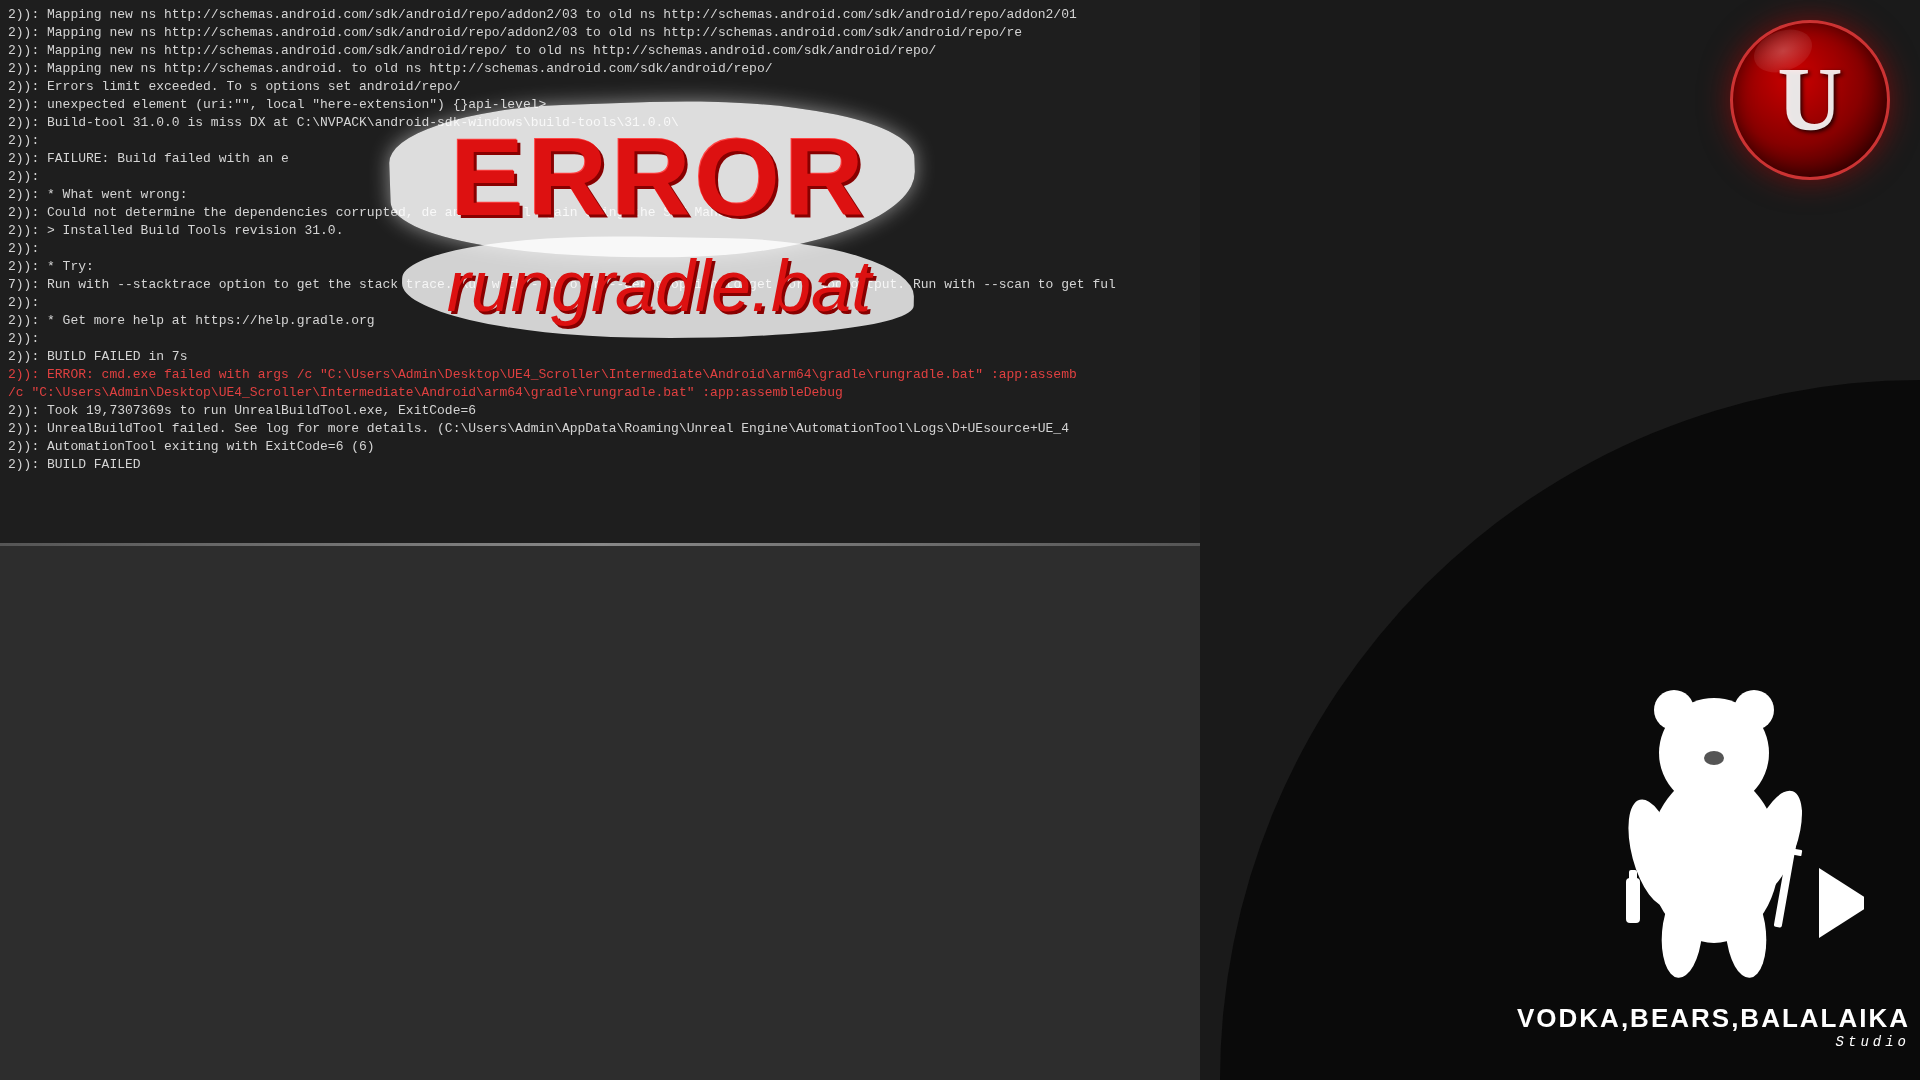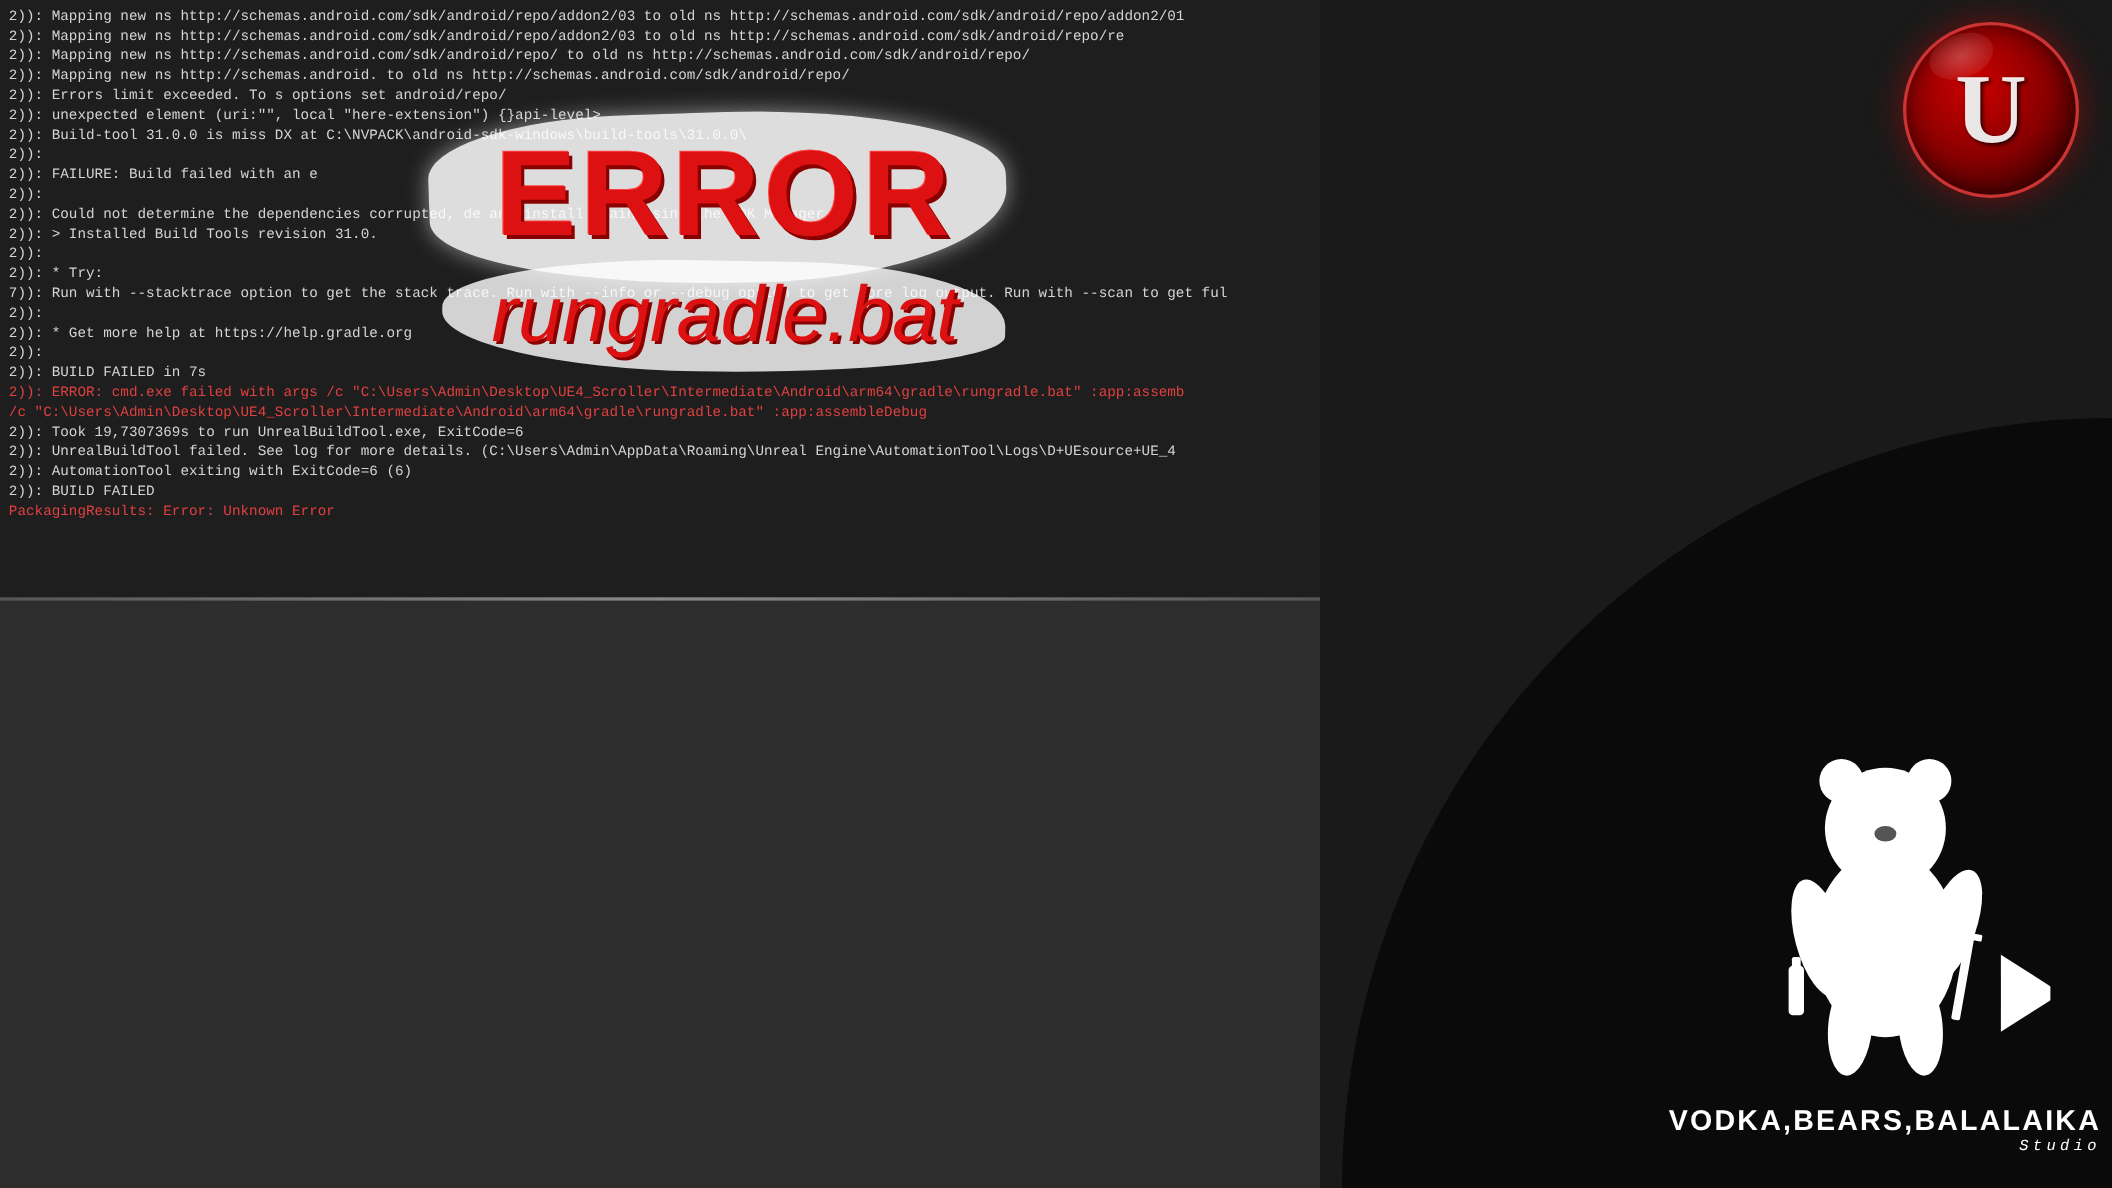--- a/index.html
+++ b/index.html
@@ -216,36 +216,36 @@
       <div class="terminal-line">2)): Mapping new ns http://schemas.android.com/sdk/android/repo/addon2/03 to old ns http://schemas.android.com/sdk/android/repo/addon2/01</div>
       <div class="terminal-line">2)): Mapping new ns http://schemas.android.com/sdk/android/repo/addon2/03 to old ns http://schemas.android.com/sdk/android/repo/re</div>
       <div class="terminal-line">2)): Mapping new ns http://schemas.android.com/sdk/android/repo/        to old ns http://schemas.android.com/sdk/android/repo/</div>
       <div class="terminal-line">2)): Mapping new ns http://schemas.android.                              to old ns http://schemas.android.com/sdk/android/repo/</div>
       <div class="terminal-line">2)): Errors limit exceeded. To s                 options set               android/repo/</div>
       <div class="terminal-line">2)): unexpected element (uri:"", local "here-extension")                              {}api-level&gt;</div>
       <div class="terminal-line">2)): Build-tool 31.0.0 is miss            DX at C:\NVPACK\android-sdk-windows\build-tools\31.0.0\</div>
       <div class="terminal-line">2)):</div>
       <div class="terminal-line">2)): FAILURE: Build failed with an e</div>
       <div class="terminal-line">2)):</div>
+      <div class="terminal-line">2)): * What went wrong:</div>
       <div class="terminal-line">2)): Could not determine the dependencies                                                                            corrupted, de     and install again using the SDK Manager</div>
       <div class="terminal-line">2)): &gt; Installed Build Tools revision 31.0.</div>
       <div class="terminal-line">2)):</div>
       <div class="terminal-line">2)): * Try:</div>
       <div class="terminal-line">7)): Run with --stacktrace option to get the stack trace. Run with --info or --debug option to get more log output. Run with --scan to get ful</div>
       <div class="terminal-line">2)):</div>
       <div class="terminal-line">2)): * Get more help at https://help.gradle.org</div>
       <div class="terminal-line">2)):</div>
       <div class="terminal-line">2)): BUILD FAILED in 7s</div>
       <div class="terminal-line error-red">2)): ERROR: cmd.exe failed with args /c "C:\Users\Admin\Desktop\UE4_Scroller\Intermediate\Android\arm64\gradle\rungradle.bat" :app:assemb</div>
       <div class="terminal-line error-red">/c "C:\Users\Admin\Desktop\UE4_Scroller\Intermediate\Android\arm64\gradle\rungradle.bat" :app:assembleDebug</div>
       <div class="terminal-line">2)): Took 19,7307369s to run UnrealBuildTool.exe, ExitCode=6</div>
       <div class="terminal-line">2)): UnrealBuildTool failed. See log for more details. (C:\Users\Admin\AppData\Roaming\Unreal Engine\AutomationTool\Logs\D+UEsource+UE_4</div>
       <div class="terminal-line">2)): AutomationTool exiting with ExitCode=6 (6)</div>
       <div class="terminal-line">2)): BUILD FAILED</div>
-      <div class="terminal-line error-red">    PackagingResults: Error: Unknown Error</div>
     </div>
   <div class="terminal-scrollbar">
     <div class="terminal-scrollbar-thumb"></div>
   </div>
 </div>
 
 <div class="bottom-area"></div>
 
 <div class="separator-line"></div>
 

